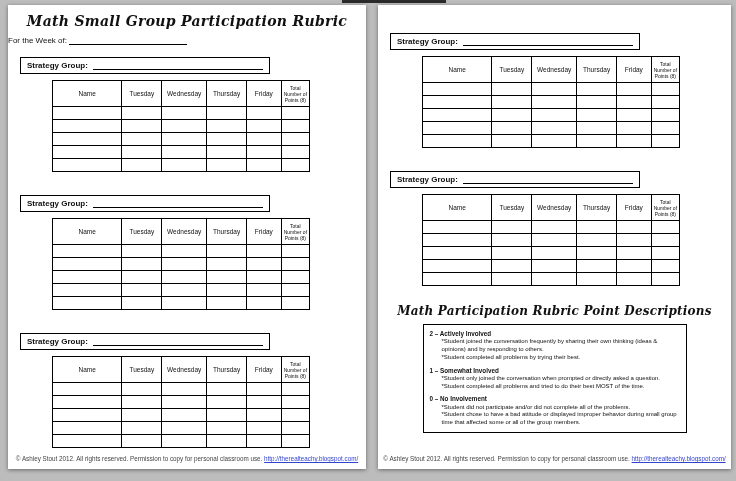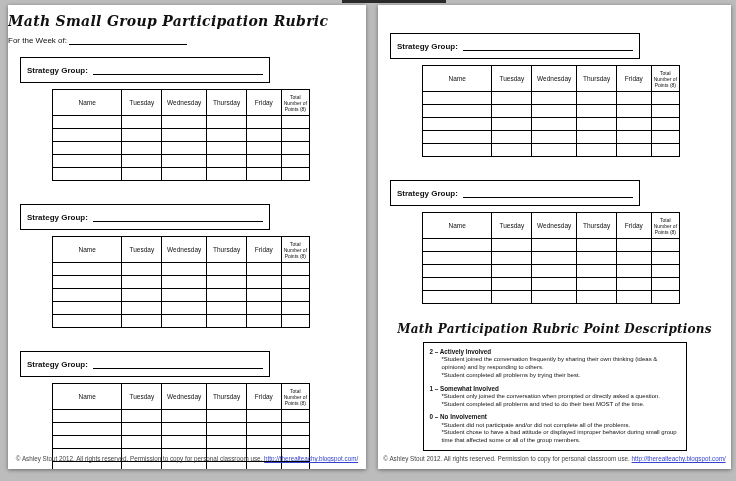--- a/index.html
+++ b/index.html
@@ -17,38 +17,38 @@
   }
   .page {
     position:absolute; top:5px; height:464px; background:#ffffff;
     box-shadow:0 1px 4px rgba(0,0,0,.45);
     overflow:hidden;
   }
   .page-left  { left:8px;   width:358px; }
   .page-right { left:378px; width:353px; }
 
   .doc-title {
-    text-align:left;
+    text-align:center;
     font-family:"DejaVu Serif", serif;
     font-style:italic; font-weight:bold;
     font-size:14px; letter-spacing:.3px;
     margin-top:8px;
   }
   .week-line { text-align:left; font-size:8px; margin-top:7px; }
   .week-underline {
     display:inline-block; width:118px; height:8px;
     border-bottom:1px solid #000; vertical-align:bottom;
   }
 
   .section { margin-top:23px; }
   .page-left  .section.first { margin-top:12px; }
   .page-right .section.first { margin-top:28px; }
 
   .sg-box {
-    margin-left:12px; width:250px; height:26px;
+    margin-left:12px; width:250px; height:17px;
     border:1px solid #000;
     display:flex; align-items:center;
     padding:0 6px;
     font-size:8px; font-weight:bold;
   }
   .sg-line { flex:1; height:9px; margin-left:5px; border-bottom:1px solid #000; }
 
   .rubric-table {
     border-collapse:collapse; table-layout:fixed;
     margin:6px 0 0 44px; width:258px;

